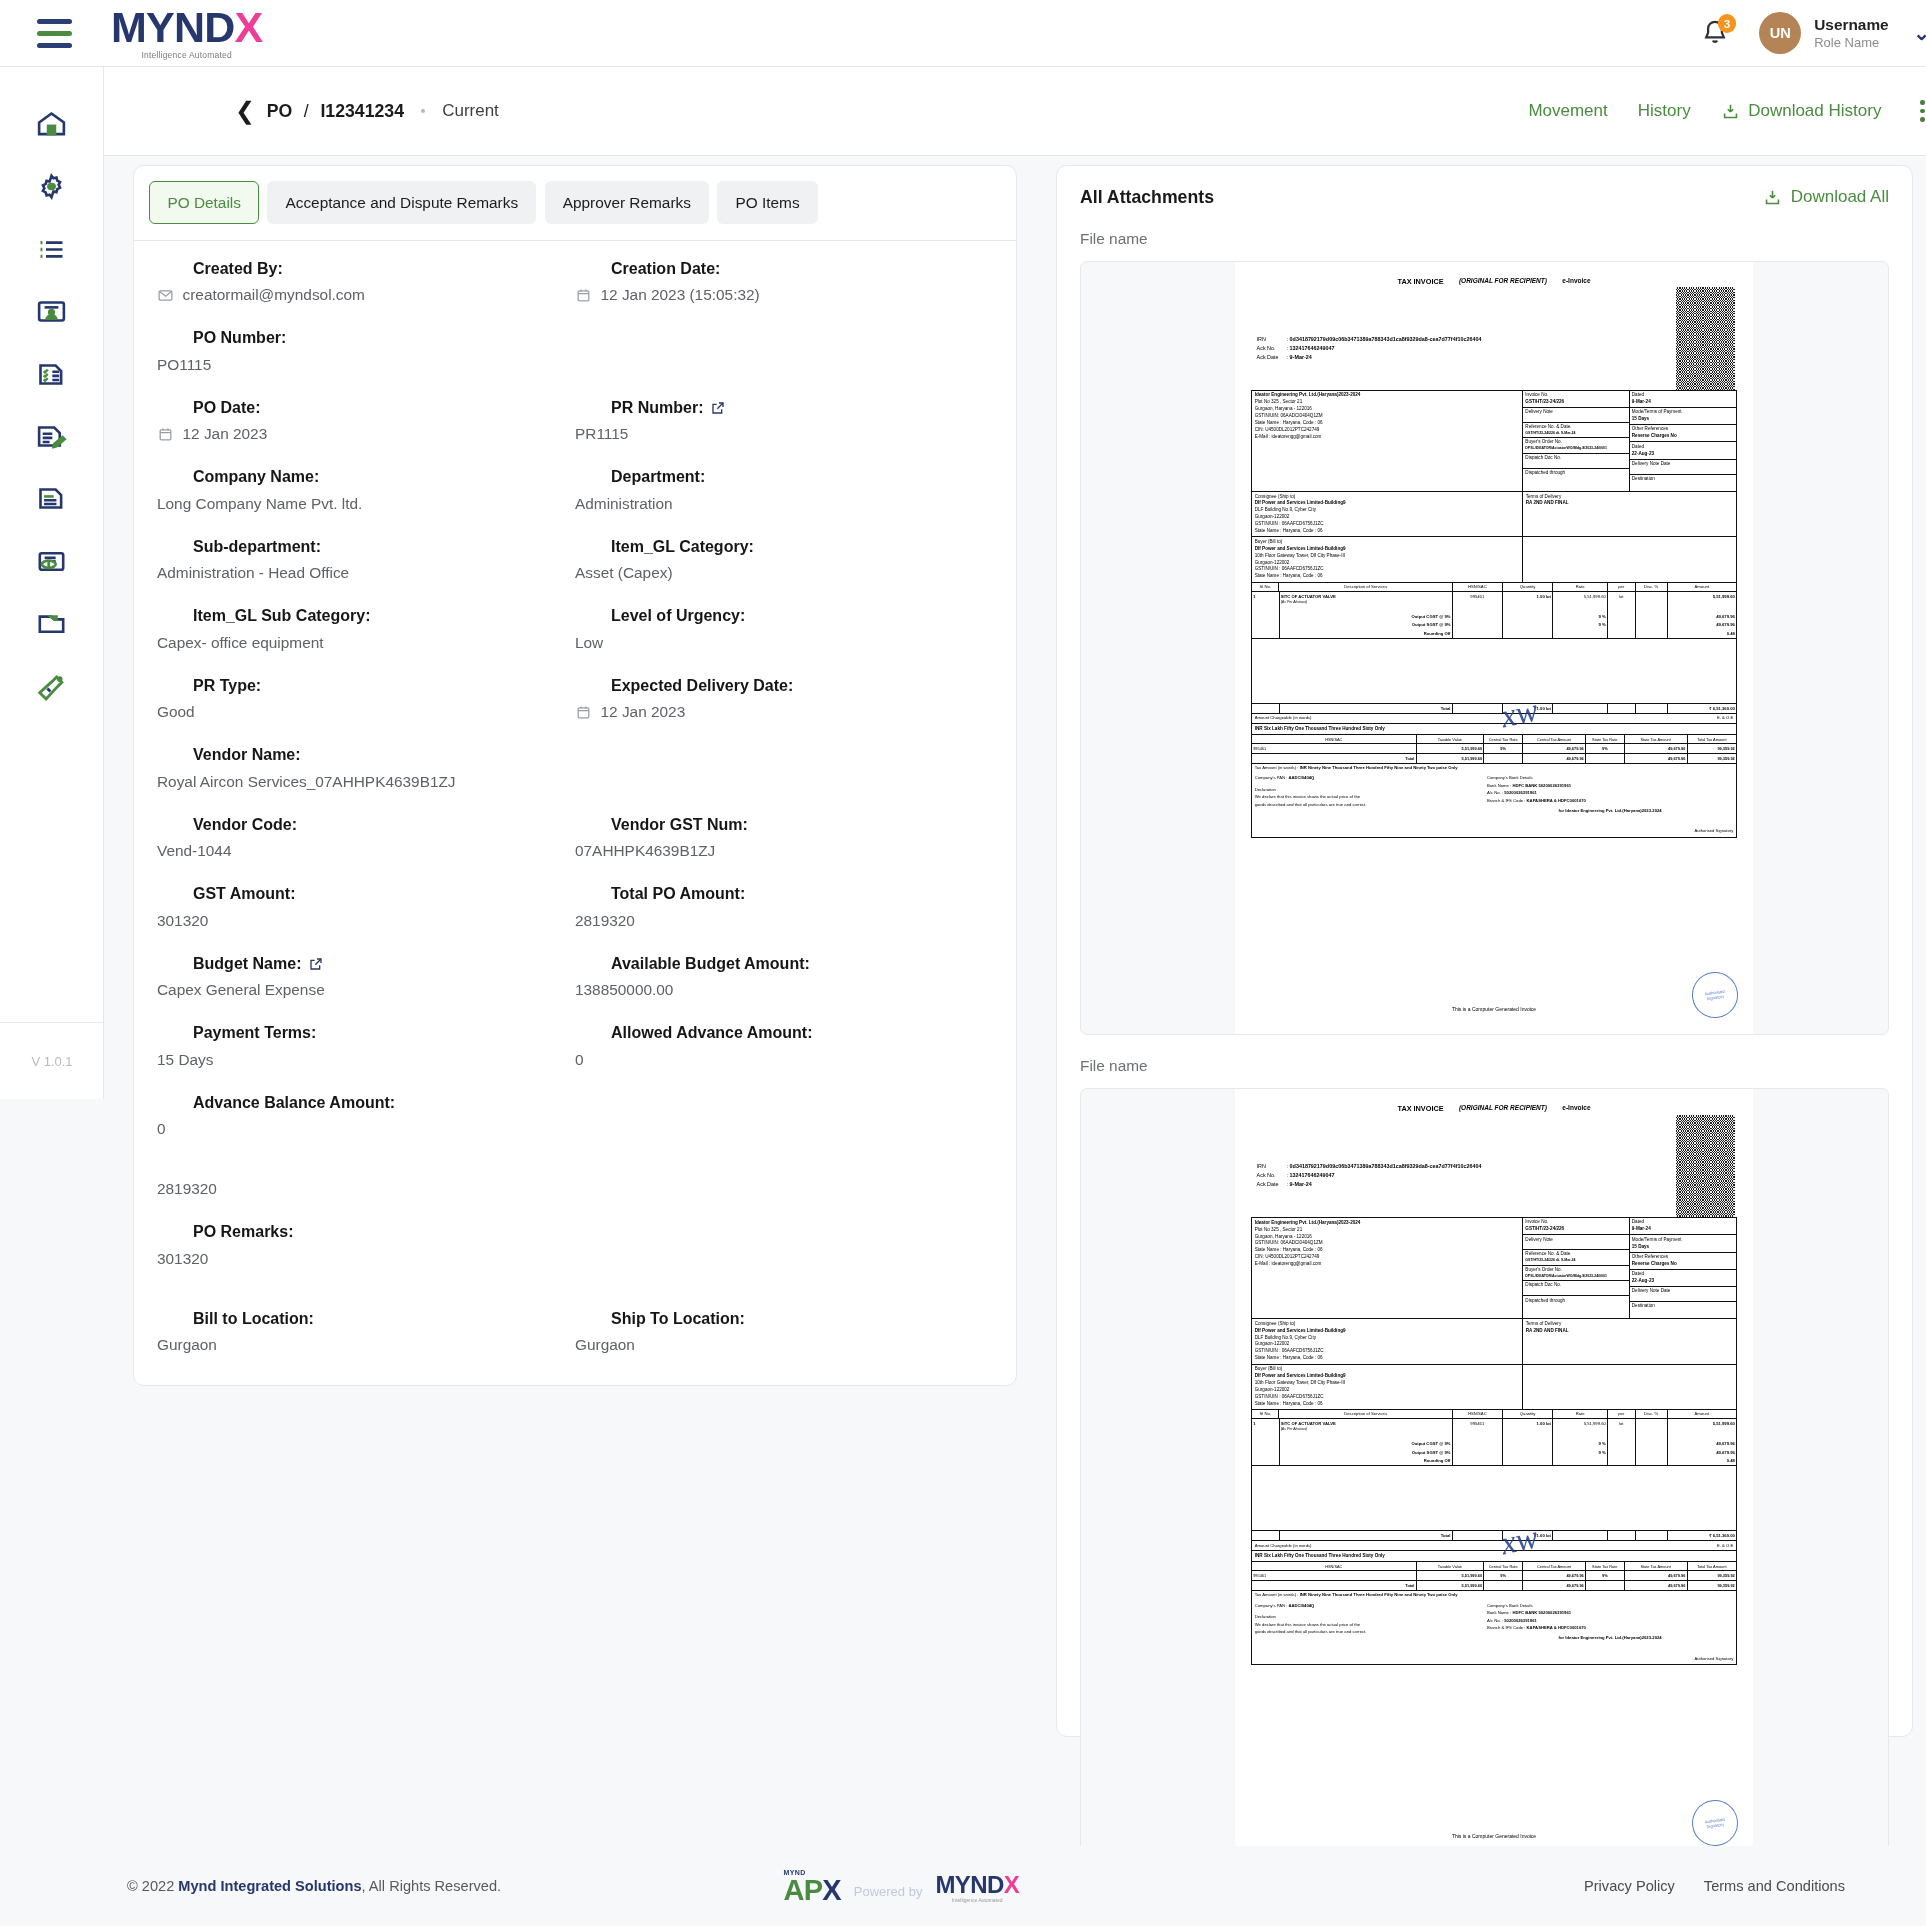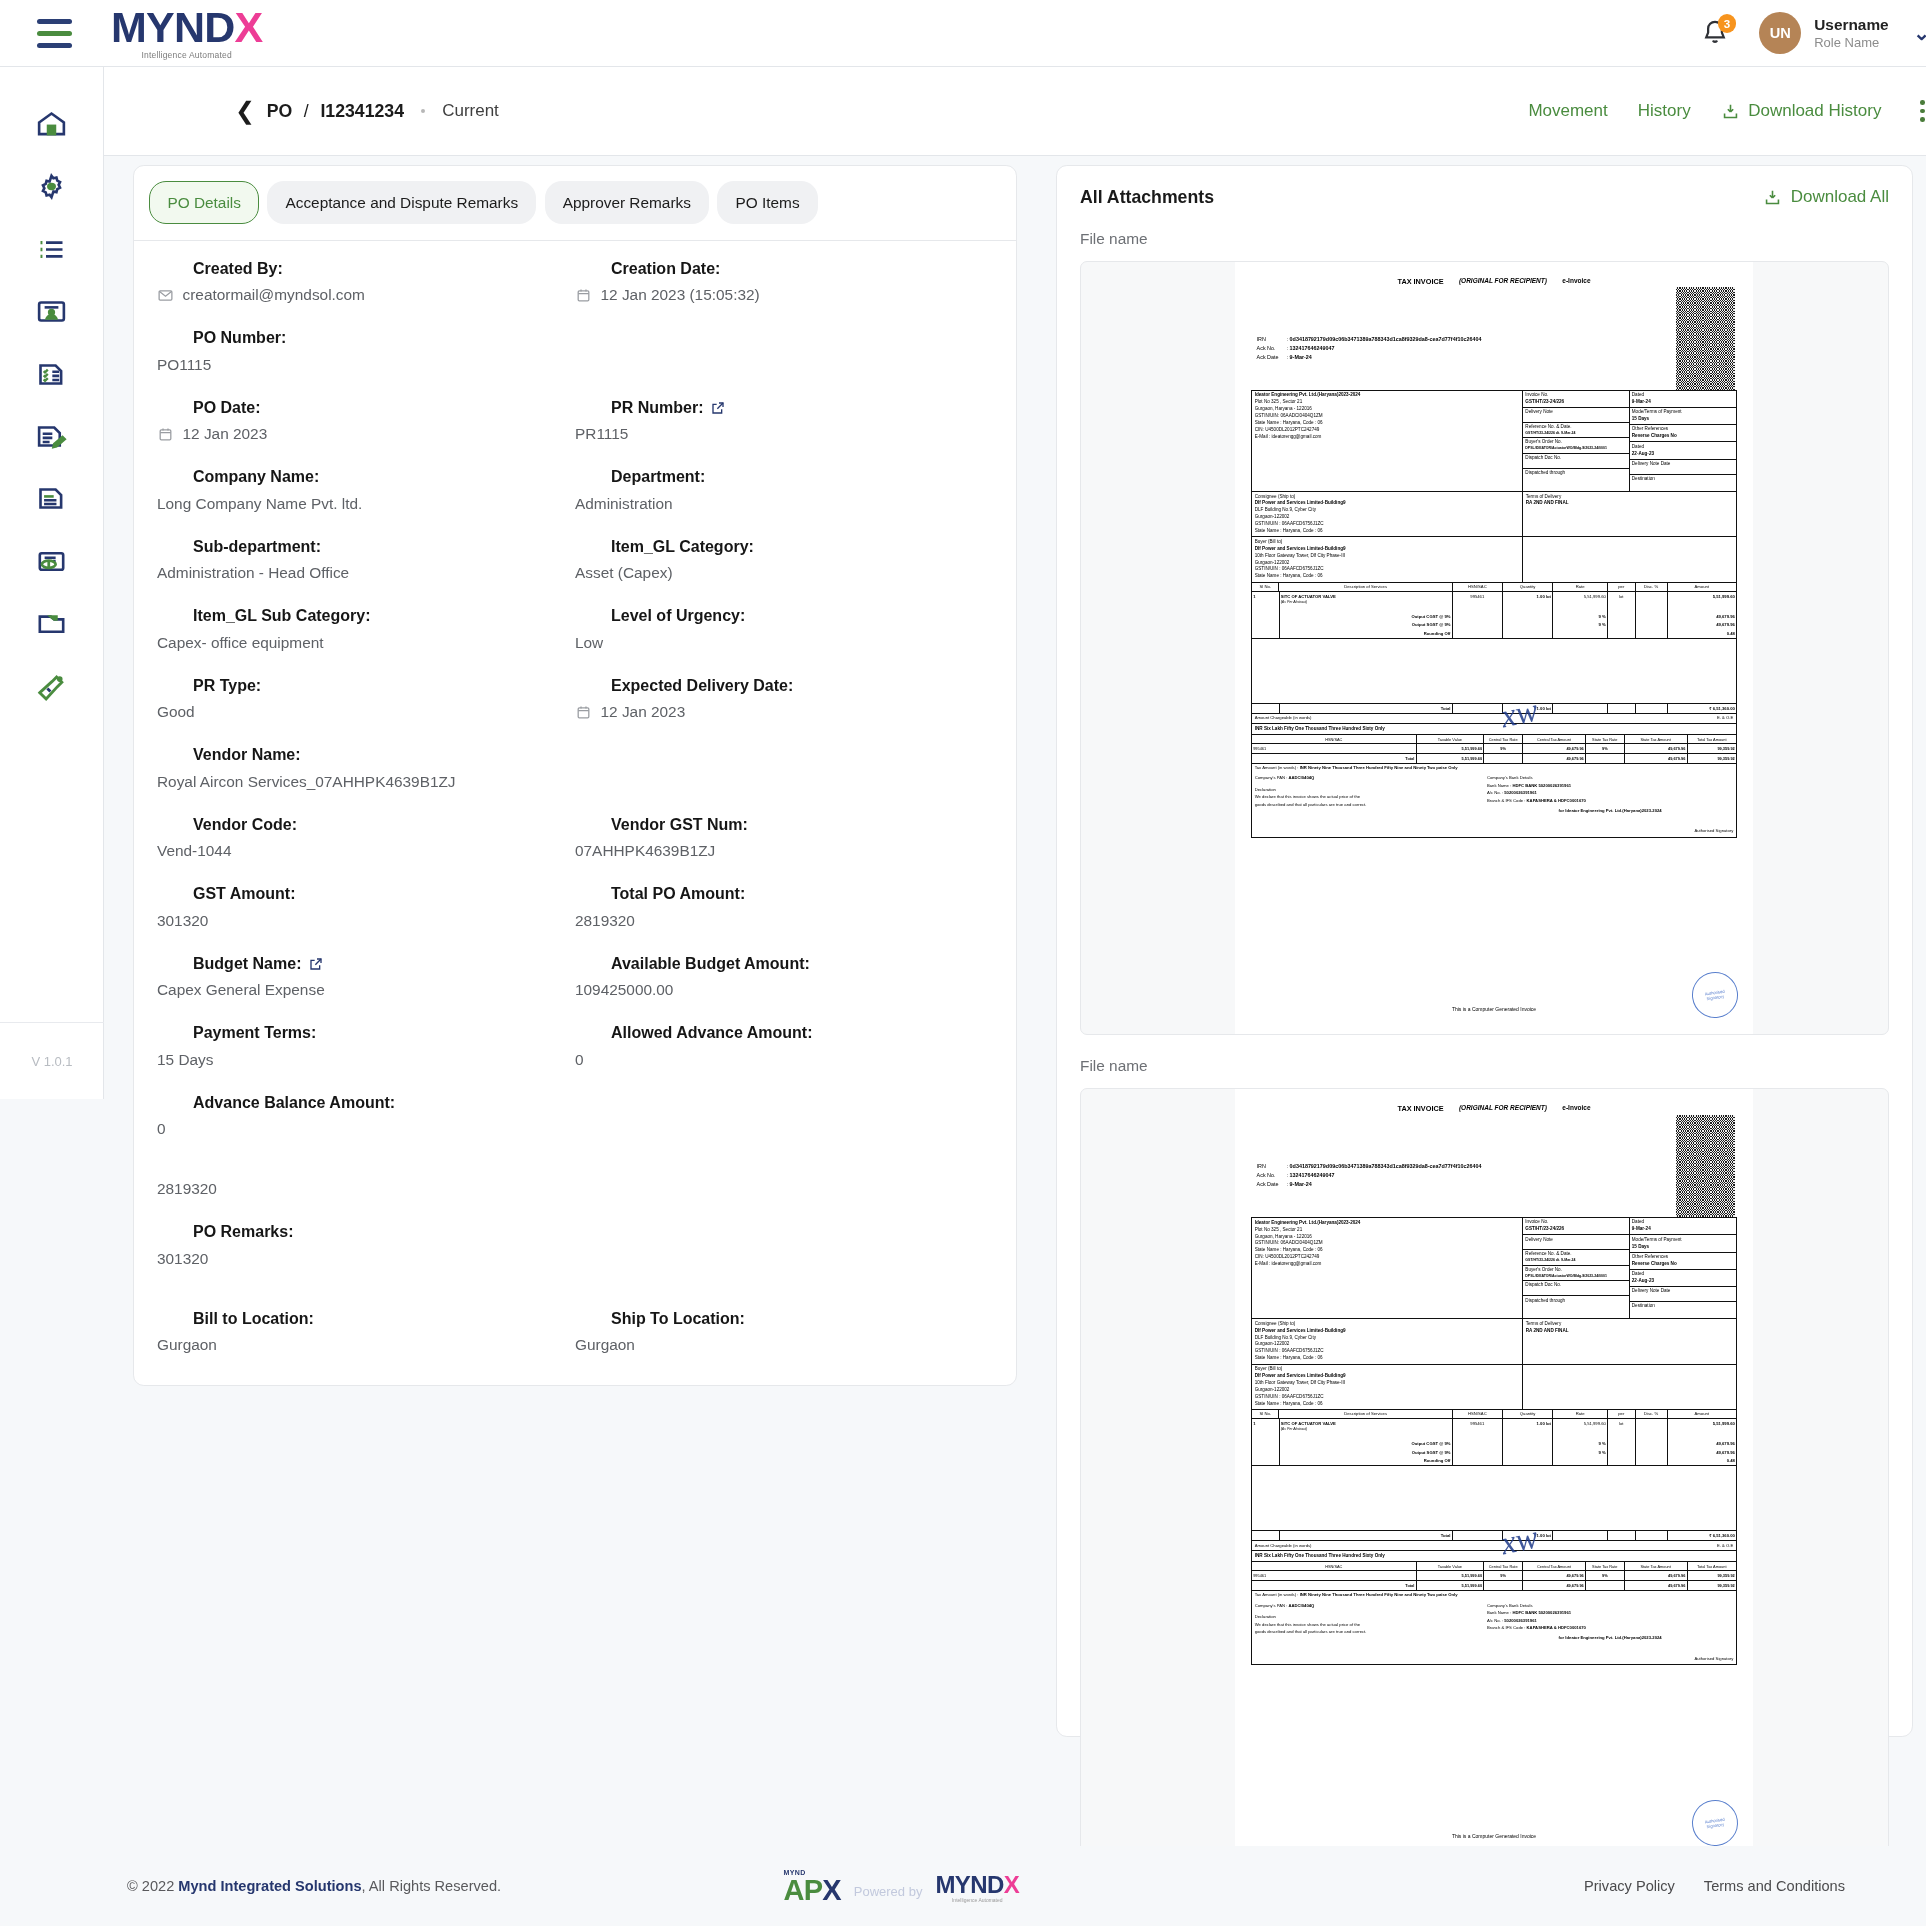--- a/index.html
+++ b/index.html
@@ -73,21 +73,21 @@
 
   
   .main { position: absolute; top: 157px; left: 104px; width: 1868px; height: 1880px; }
 
   .card {
     position: absolute; background: #fff; border: 1.2px solid #e6e8eb; border-radius: 10.8px;
   }
   .details-card { left: 29px; top: 7.7px; width: 884px; }
   .tabs-row { padding: 15.4px 15.4px 0 15.4px; display: flex; flex-wrap: wrap; gap: 8.5px; }
   .tab {
-    font-size: 15.4px; padding: 11.6px 17px; border-radius: 17px; background: #f0f1f3; color: #1c1c1c;
+    font-size: 15.4px; padding: 11.6px 17px; border-radius: 6px; background: #f0f1f3; color: #1c1c1c;
     cursor: pointer; white-space: nowrap; border: 1.2px solid transparent;
   }
   .tab.active { background: #f2f9ef; color: #4a8c3f; border: 1.2px solid #4a8c3f; }
   .tabs-sep { height: 1.2px; background: #e6e8eb; margin-top: 15.4px; }
 
   .fields { padding: 19px 23px 27px 23px; }
   .frow { display: flex; margin-bottom: 0; }
   .fcol { width: 50%; padding-bottom: 25px; }
   .fcol.full { width: 100%; }
   .flabel { font-size: 16px; font-weight: 700; color: #161616; margin-bottom: 8.5px; display:flex; align-items:center; gap:7px;margin-left:36px;}
@@ -498,21 +498,21 @@
                 </svg>
             </span>
           </div>
           <div class="fvalue">
               <span>Capex General Expense</span>
             </div>
         </div>
         <div class="fcol">
           <div class="flabel">Available Budget Amount:</div>
           <div class="fvalue">
-              <span>109425000.00</span>
+              <span>138850000.00</span>
             </div>
         </div>
       </div>
 
       <div class="frow">
         <div class="fcol">
           <div class="flabel">Payment Terms:</div>
           <div class="fvalue">
               <span>15 Days</span>
             </div>

